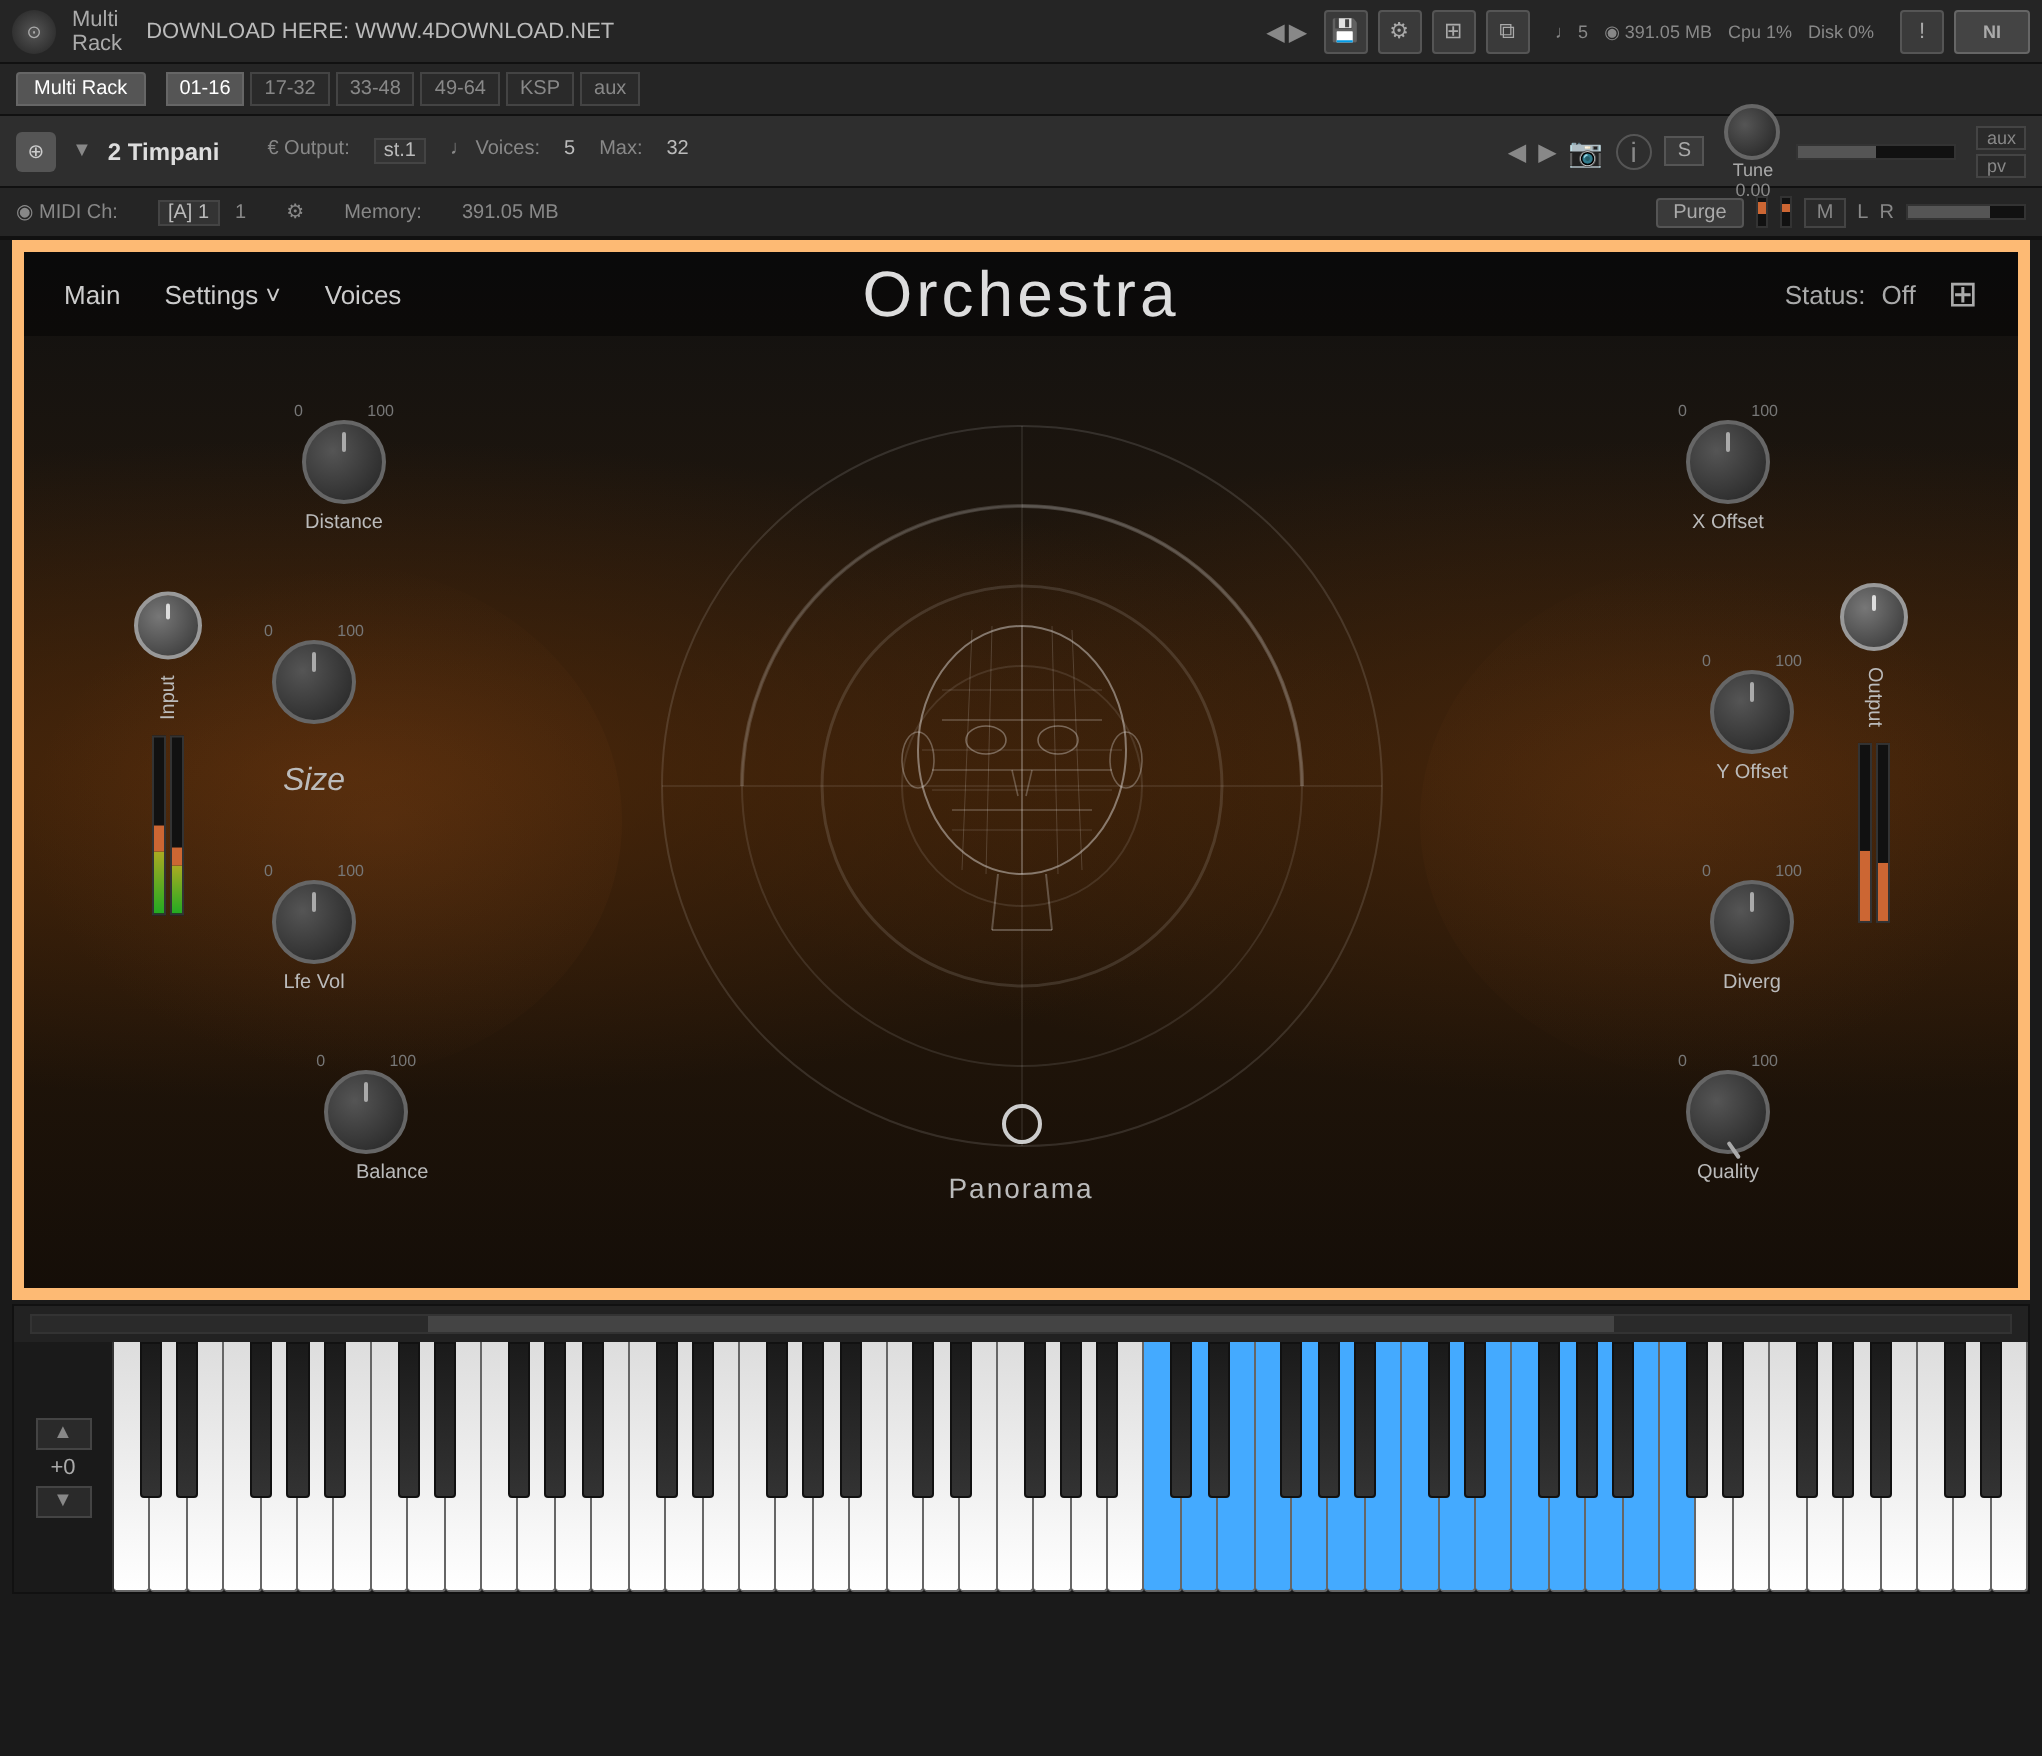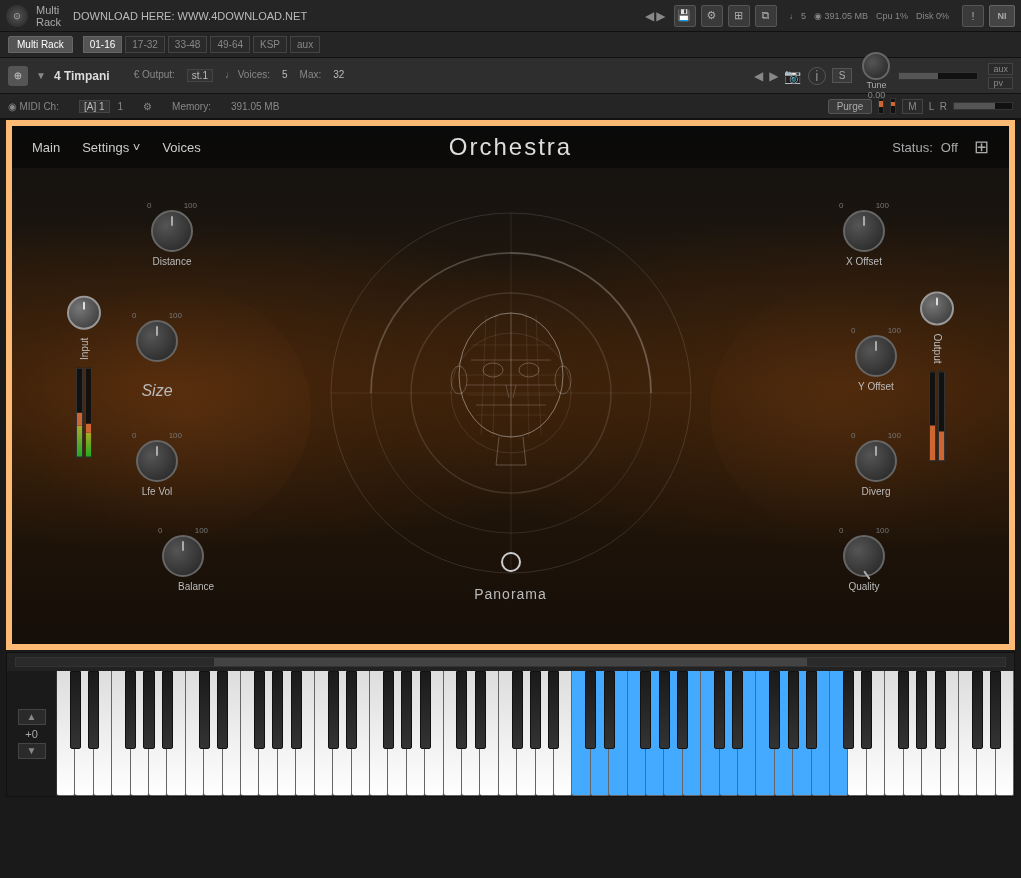--- a/index.html
+++ b/index.html
@@ -58,41 +58,41 @@
     <div style="width:22px;height:22px;background:#3a3a3a;border:1px solid #555;border-radius:2px;display:flex;align-items:center;justify-content:center;color:#aaa;font-size:11px;cursor:pointer;">⚙</div>
     <div style="width:22px;height:22px;background:#3a3a3a;border:1px solid #555;border-radius:2px;display:flex;align-items:center;justify-content:center;color:#aaa;font-size:11px;cursor:pointer;">⊞</div>
     <div style="width:22px;height:22px;background:#3a3a3a;border:1px solid #555;border-radius:2px;display:flex;align-items:center;justify-content:center;color:#aaa;font-size:11px;cursor:pointer;">⧉</div>
     <div style="display:flex;gap:8px;color:#888;font-size:9px;margin:0 8px;">
       <span>♩ 5</span>
       <span>◉ 391.05 MB</span>
       <span>Cpu 1%</span>
       <span>Disk 0%</span>
     </div>
     <div style="width:22px;height:22px;background:#3a3a3a;border:1px solid #555;border-radius:2px;display:flex;align-items:center;justify-content:center;color:#aaa;font-size:11px;cursor:pointer;">!</div>
-    <div style="width:26px;height:22px;background:#444;border:1px solid #666;border-radius:2px;display:flex;align-items:center;justify-content:center;color:#aaa;font-size:9px;cursor:pointer;font-weight:bold;">NI</div>
+    <div style="width:38px;height:22px;background:#444;border:1px solid #666;border-radius:2px;display:flex;align-items:center;justify-content:center;color:#aaa;font-size:9px;cursor:pointer;font-weight:bold;">NI</div>
   </div>
 </div>
 
 <div class="tab-bar">
   <div style="padding:2px 8px;background:#555;border:1px solid #666;border-radius:2px 2px 0 0;color:#fff;font-size:10px;cursor:pointer;">Multi Rack</div>
   <div style="display:flex;gap:3px;margin-left:8px;">
     <div class="tab-num active" style="padding:2px 6px;background:#555;border:1px solid #666;color:#fff;font-size:10px;cursor:pointer;">01-16</div>
     <div class="tab-num" style="padding:2px 6px;background:#2a2a2a;border:1px solid #444;color:#888;font-size:10px;cursor:pointer;">17-32</div>
     <div class="tab-num" style="padding:2px 6px;background:#2a2a2a;border:1px solid #444;color:#888;font-size:10px;cursor:pointer;">33-48</div>
     <div class="tab-num" style="padding:2px 6px;background:#2a2a2a;border:1px solid #444;color:#888;font-size:10px;cursor:pointer;">49-64</div>
     <div class="tab-num" style="padding:2px 6px;background:#2a2a2a;border:1px solid #444;color:#888;font-size:10px;cursor:pointer;">KSP</div>
     <div class="tab-num" style="padding:2px 6px;background:#2a2a2a;border:1px solid #444;color:#888;font-size:10px;cursor:pointer;">aux</div>
   </div>
 </div>
 
 <div style="background:#2e2e2e;height:36px;display:flex;align-items:center;padding:0 8px;border-bottom:1px solid #111;gap:8px;">
 
   <div style="width:20px;height:20px;background:#555;border-radius:3px;display:flex;align-items:center;justify-content:center;color:#ccc;font-size:10px;cursor:pointer;">⊕</div>
   <div style="color:#888;font-size:10px;cursor:pointer;">▼</div>
-  <div style="color:#ddd;font-size:12px;font-weight:bold;">4 Timpani</div>
+  <div style="color:#ddd;font-size:12px;font-weight:bold;">2 Timpani</div>
   <div style="display:flex;gap:12px;margin-left:16px;font-size:10px;color:#888;">
     <span>€ Output:</span>
     <span style="color:#bbb;background:#333;padding:0 4px;border:1px solid #444;cursor:pointer;">st.1</span>
     <span>♩ Voices:</span>
     <span style="color:#bbb;">5</span>
     <span>Max:</span>
     <span style="color:#bbb;">32</span>
   </div>
 
   <div style="margin-left:auto;display:flex;gap:6px;align-items:center;">
@@ -149,21 +149,21 @@
 
     <div style="position:absolute;left:0;top:30%;width:30%;height:50%;background:radial-gradient(ellipse at 60% 50%,rgba(150,80,30,0.4),transparent 70%);border-radius:50%;"></div>
 
     <div style="position:absolute;right:0;top:30%;width:30%;height:50%;background:radial-gradient(ellipse at 40% 50%,rgba(150,80,30,0.3),transparent 70%);border-radius:50%;"></div>
   </div>
 
   <div style="position:absolute;top:0;left:0;right:0;height:42px;display:flex;align-items:center;padding:0 20px;z-index:10;background:rgba(0,0,0,0.4);">
     <span style="color:#ccc;font-size:13px;margin-right:22px;cursor:pointer;">Main</span>
     <span style="color:#ccc;font-size:13px;margin-right:22px;cursor:pointer;">Settings ˅</span>
     <span style="color:#ccc;font-size:13px;cursor:pointer;">Voices</span>
-    <span style="position:absolute;left:50%;transform:translateX(-50%);font-size:24px;color:#ddd;letter-spacing:2px;font-weight:300;">Orchestra</span>
+    <span style="position:absolute;left:50%;transform:translateX(-50%);font-size:32px;color:#ddd;letter-spacing:2px;font-weight:300;">Orchestra</span>
     <div style="margin-left:auto;display:flex;align-items:center;gap:8px;">
       <span style="color:#aaa;font-size:13px;">Status:</span>
       <span style="color:#aaa;font-size:13px;">Off</span>
       <span style="color:#aaa;font-size:18px;cursor:pointer;margin-left:8px;">⊞</span>
     </div>
   </div>
 
   <svg style="position:absolute;top:50%;left:50%;transform:translate(-50%,-48%);width:400px;height:400px;" viewBox="0 0 400 400">
 
     <circle cx="200" cy="200" r="180" fill="none" stroke="rgba(255,255,255,0.12)" stroke-width="1"></circle>

